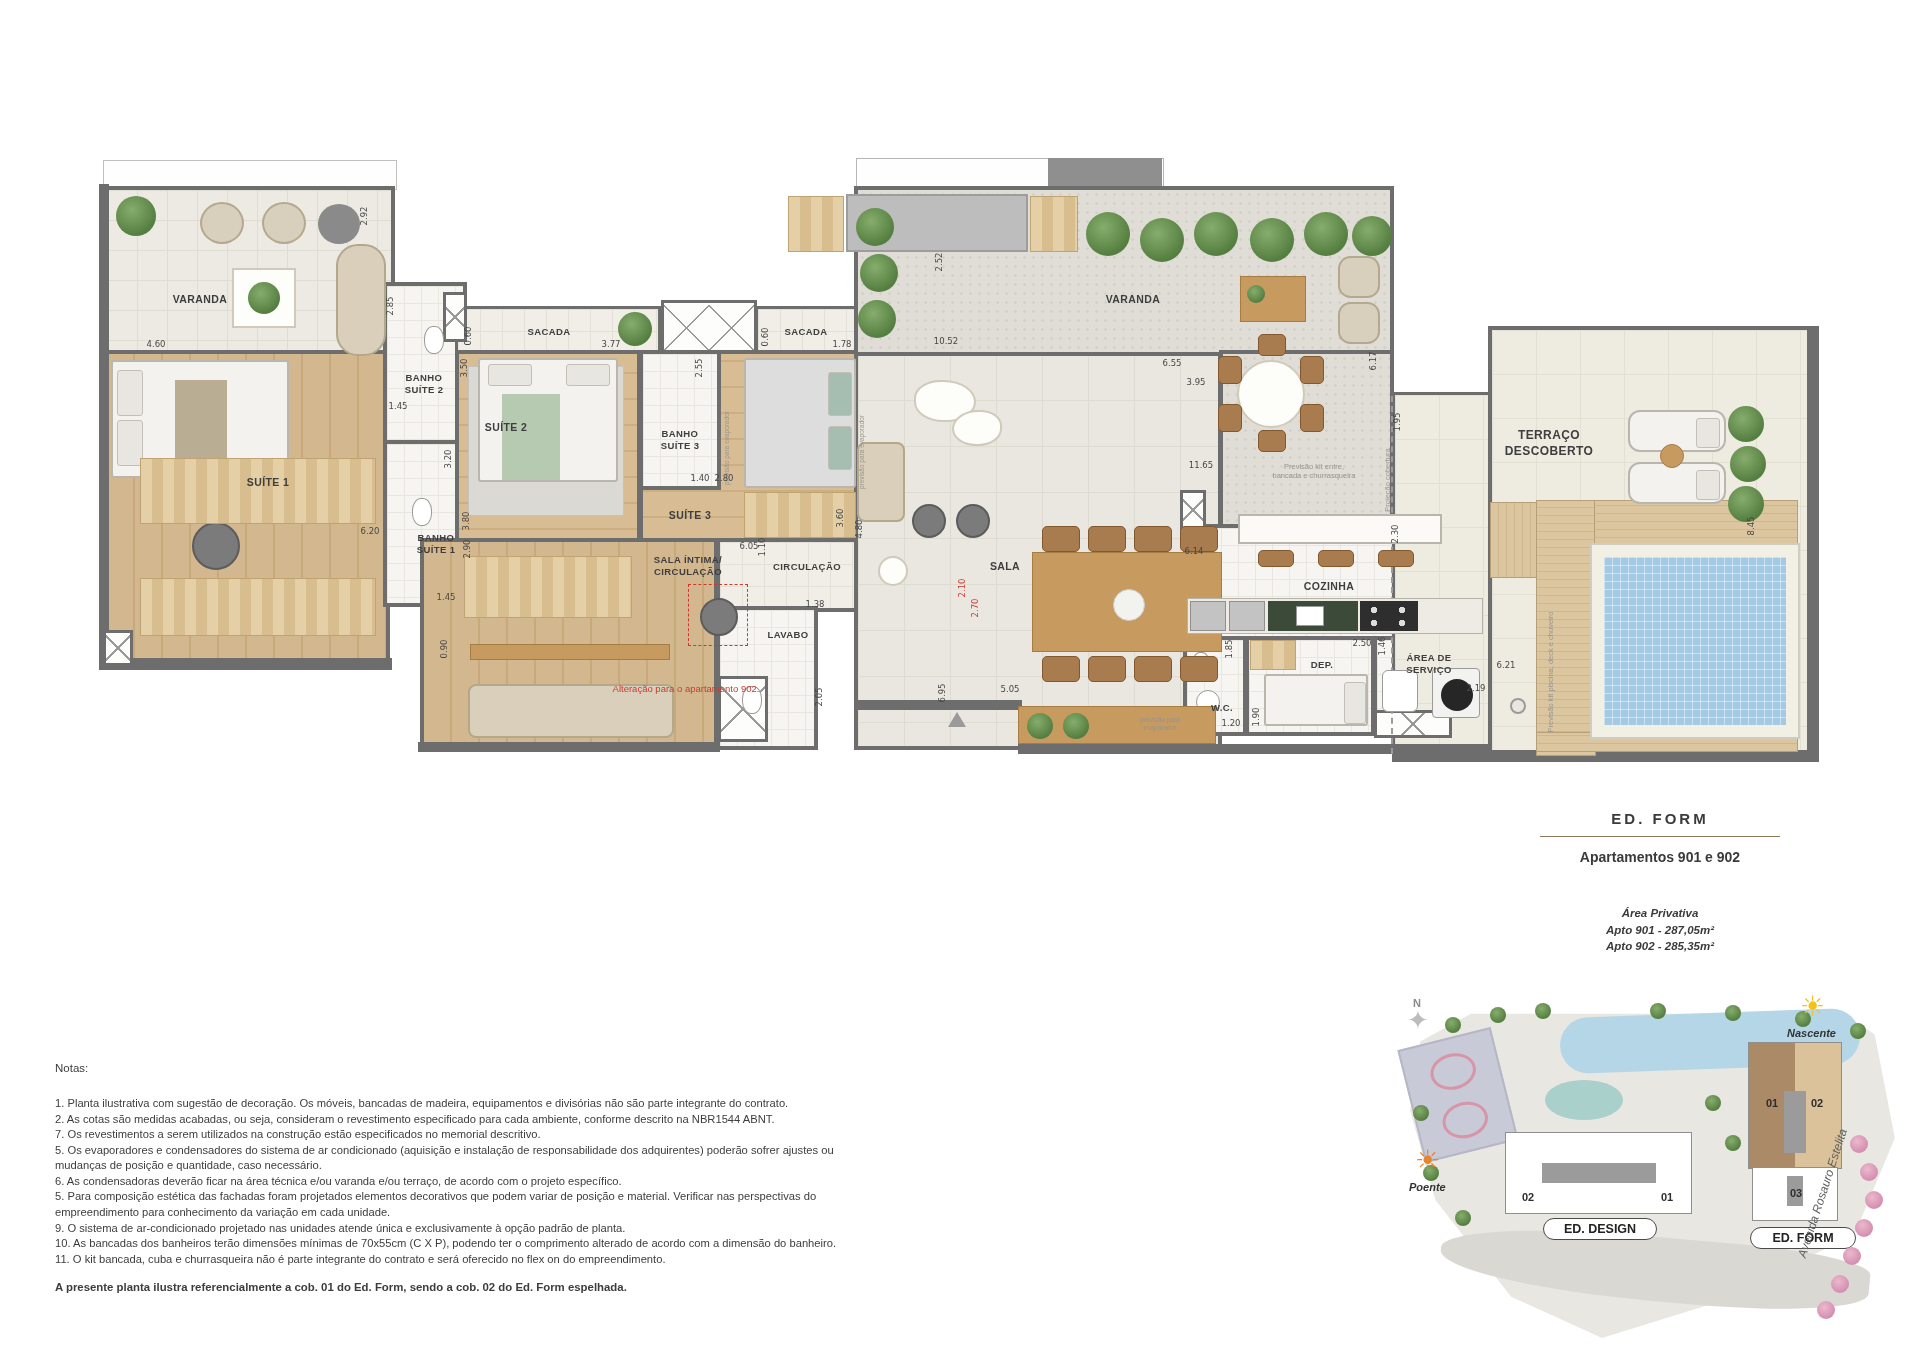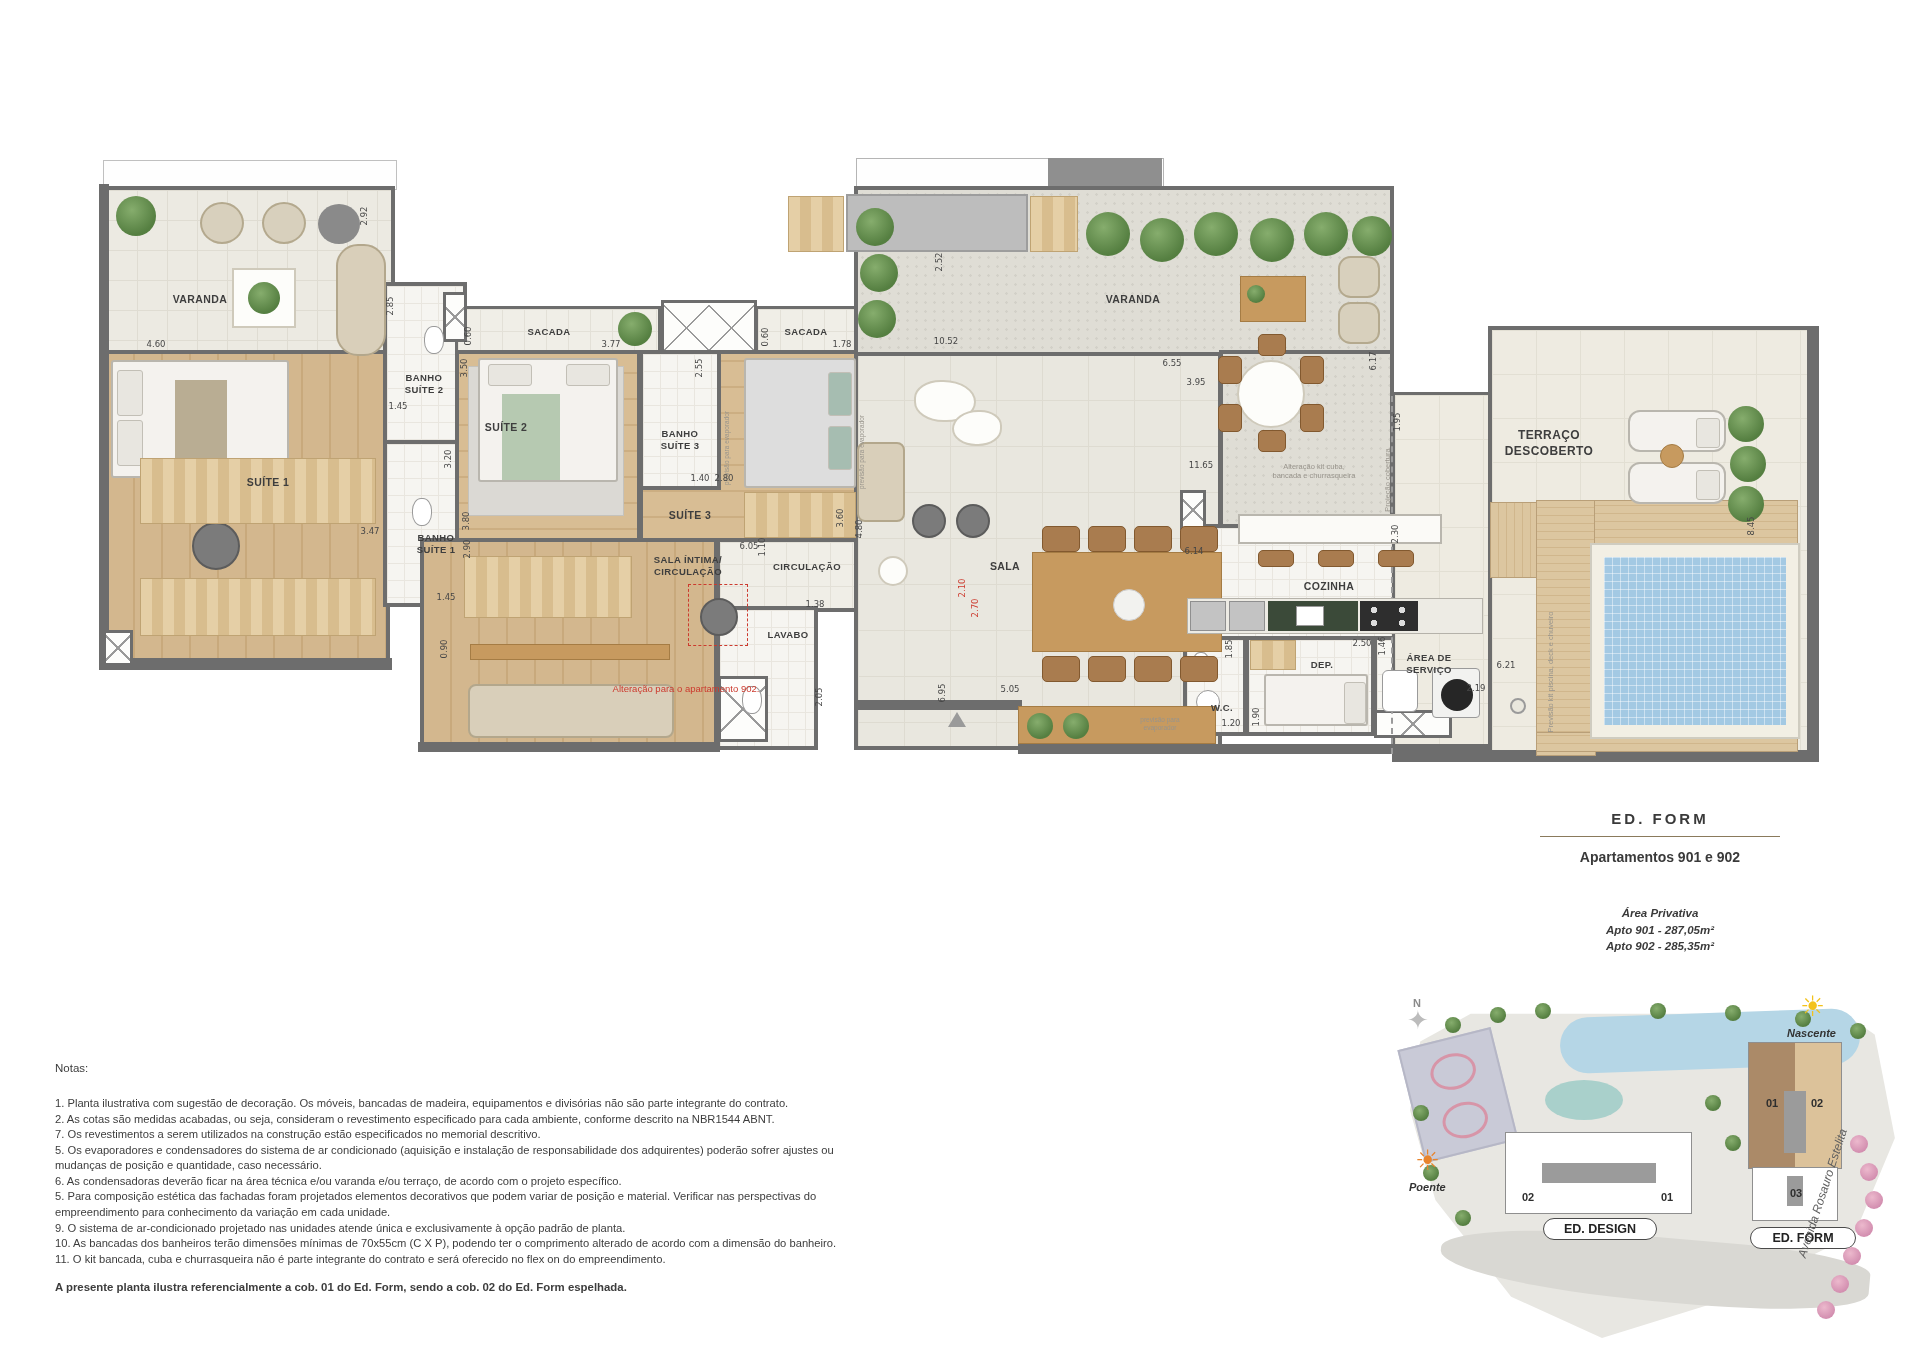--- a/index.html
+++ b/index.html
@@ -257,36 +257,36 @@
   <div class="lbl" style="left:1133px;top:300px;">VARANDA</div>
   <div class="lbl" style="left:1329px;top:587px;">COZINHA</div>
   <div class="lbl" style="left:1222px;top:708px;font-size:9.5px;">W.C.</div>
   <div class="lbl" style="left:1322px;top:665px;font-size:9.5px;">DEP.</div>
   <div class="lbl" style="left:1429px;top:664px;font-size:9.5px;">ÁREA DE
 SERVIÇO</div>
   <div class="lbl" style="left:1526px;top:444px;font-size:12px;margin-left:23px;">TERRAÇO
 DESCOBERTO</div>
 
   <div class="redtxt" style="left:686px;top:688px;">Alteração para o apartamento 902.</div>
-  <div class="ann" style="left:1314px;top:471px;">Alteração kit cuba,
+  <div class="ann" style="left:1314px;top:471px;">Previsão kit entre,
 bancada e churrasqueira</div>
   <div class="ann r" style="left:1388px;top:480px;">Projeção cobertura</div>
   <div class="ann r" style="left:1551px;top:672px;">Previsão kit piscina, deck e chuveiro</div>
   <div class="ann r" style="left:862px;top:452px;font-size:6.5px;">previsão para evaporador</div>
   <div class="ann r" style="left:727px;top:448px;font-size:6.5px;">previsão para evaporador</div>
   <div class="ann" style="left:1160px;top:724px;font-size:6.5px;">previsão para
 evaporador</div>
 
   <span class="dim" style="left:156px;top:344px;">4.60</span>
   <span class="dim r" style="left:364px;top:216px;">2.92</span>
   <span class="dim r" style="left:390px;top:306px;">2.85</span>
   <span class="dim" style="left:398px;top:406px;">1.45</span>
   <span class="dim r" style="left:464px;top:368px;">3.50</span>
   <span class="dim r" style="left:448px;top:459px;">3.20</span>
-  <span class="dim" style="left:370px;top:531px;">3.47</span>
+  <span class="dim" style="left:370px;top:531px;">6.20</span>
   <span class="dim" style="left:446px;top:597px;">1.45</span>
   <span class="dim r" style="left:444px;top:649px;">0.90</span>
   <span class="dim r" style="left:466px;top:521px;">3.80</span>
   <span class="dim r" style="left:467px;top:549px;">2.90</span>
   <span class="dim r" style="left:468px;top:336px;">0.60</span>
   <span class="dim" style="left:611px;top:344px;">3.77</span>
   <span class="dim r" style="left:765px;top:337px;">0.60</span>
   <span class="dim" style="left:842px;top:344px;">1.78</span>
   <span class="dim r" style="left:699px;top:368px;">2.55</span>
   <span class="dim" style="left:700px;top:478px;">1.40</span>

